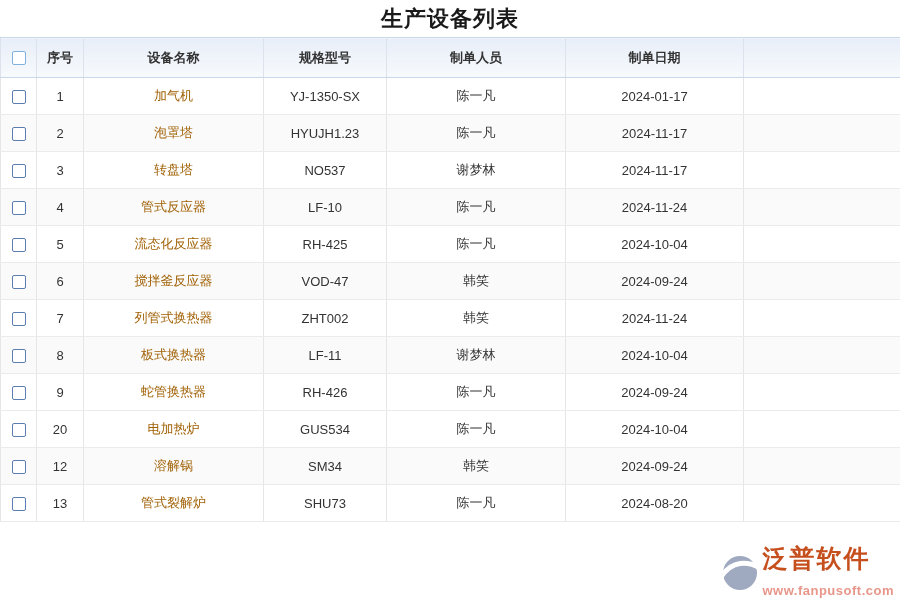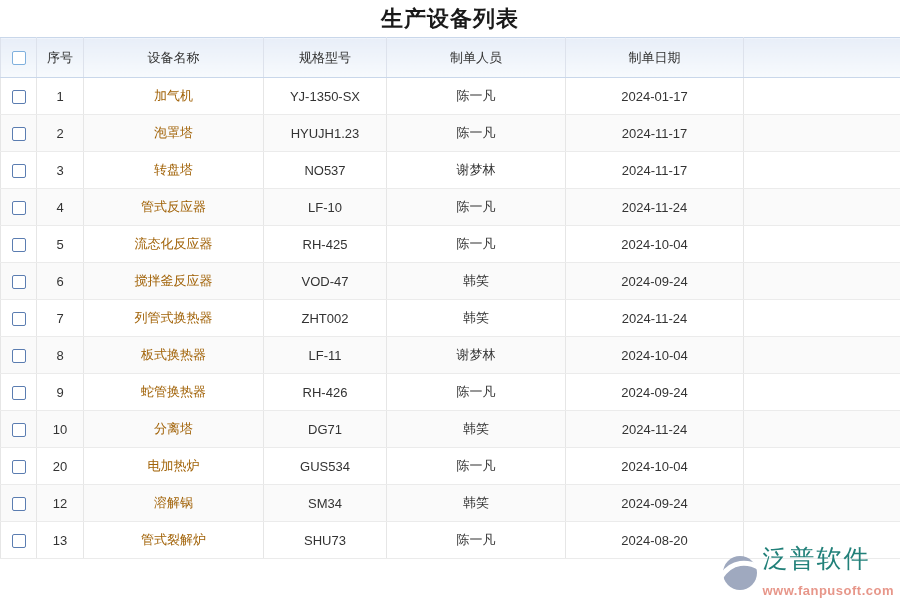--- a/index.html
+++ b/index.html
@@ -12,21 +12,21 @@
     height: 37px; display: flex; align-items: center; justify-content: center;
     font-size: 22px; font-weight: 700; color: #1a1a1a; letter-spacing: 1px;
   }
   table { width: 900px; border-collapse: collapse; table-layout: fixed; }
   thead th {
     height: 40px;
     background: linear-gradient(#e8eef8, #f7fafd);
     border-top: 1px solid #c9d7ea;
     border-bottom: 1px solid #c9d7ea;
     border-right: 1px solid #dde2ec;
-    font-size: 13px; font-weight: 400; color: #333; text-align: center;
+    font-size: 13px; font-weight: 700; color: #333; text-align: center;
   }
   thead th:first-child { border-left: 1px solid #dde2ec; }
   thead th:last-child { border-right: none; }
   tbody td {
     height: 37px; text-align: center; font-size: 13px; color: #333;
     border-bottom: 1px solid #ebebeb; border-right: 1px solid #e6e6e6;
     background: #fff; overflow: hidden; white-space: nowrap;
   }
   tbody td:first-child { border-left: 1px solid #e6e6e6; }
   tbody td:last-child { border-right: none; }
@@ -36,21 +36,21 @@
     background: #fff; border: 1px solid #5b7db1; vertical-align: middle; cursor: pointer;
   }
   .checkbox.head { border-color: #7fb0de; }
   .name-link { color: #a16207; cursor: pointer; }
   .watermark {
     position: absolute; right: 6px; bottom: 3px;
     display: flex; align-items: center; opacity: 0.92; pointer-events: none;
   }
   .wm-icon { width: 40px; height: 40px; flex: 0 0 auto; margin-right: 2px; }
   .wm-text { display: flex; flex-direction: column; line-height: 1; }
-  .wm-brand { font-size: 25px; font-weight: 400; color: #0f766e; letter-spacing: 2px; }
+  .wm-brand { font-size: 25px; font-weight: 700; color: #c2410c; letter-spacing: 2px; }
   .wm-url { font-size: 13px; font-weight: 700; color: #e58e80; margin-top: 13px; letter-spacing: .5px; }
 </style>
 </head>
 <body>
 
 <div class="page-title">生产设备列表</div>
 
 <table>
   <colgroup>
     <col style="width:36px">
@@ -149,29 +149,20 @@
       </tr>
       <tr class="odd">
         <td><span class="checkbox"></span></td>
         <td>9</td>
         <td><span class="name-link">蛇管换热器</span></td>
         <td>RH-426</td>
         <td>陈一凡</td>
         <td>2024-09-24</td>
         <td></td>
       </tr>
-      <tr class="even">
-        <td><span class="checkbox"></span></td>
-        <td>10</td>
-        <td><span class="name-link">分离塔</span></td>
-        <td>DG71</td>
-        <td>韩笑</td>
-        <td>2024-11-24</td>
-        <td></td>
-      </tr>
       <tr class="odd">
         <td><span class="checkbox"></span></td>
         <td>20</td>
         <td><span class="name-link">电加热炉</span></td>
         <td>GUS534</td>
         <td>陈一凡</td>
         <td>2024-10-04</td>
         <td></td>
       </tr>
       <tr class="even">

